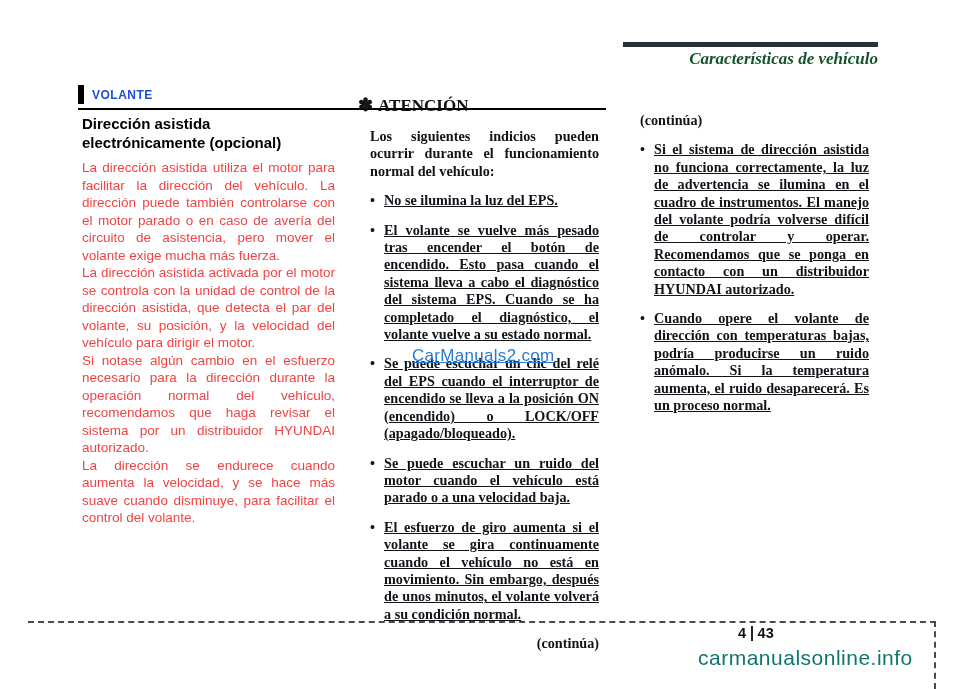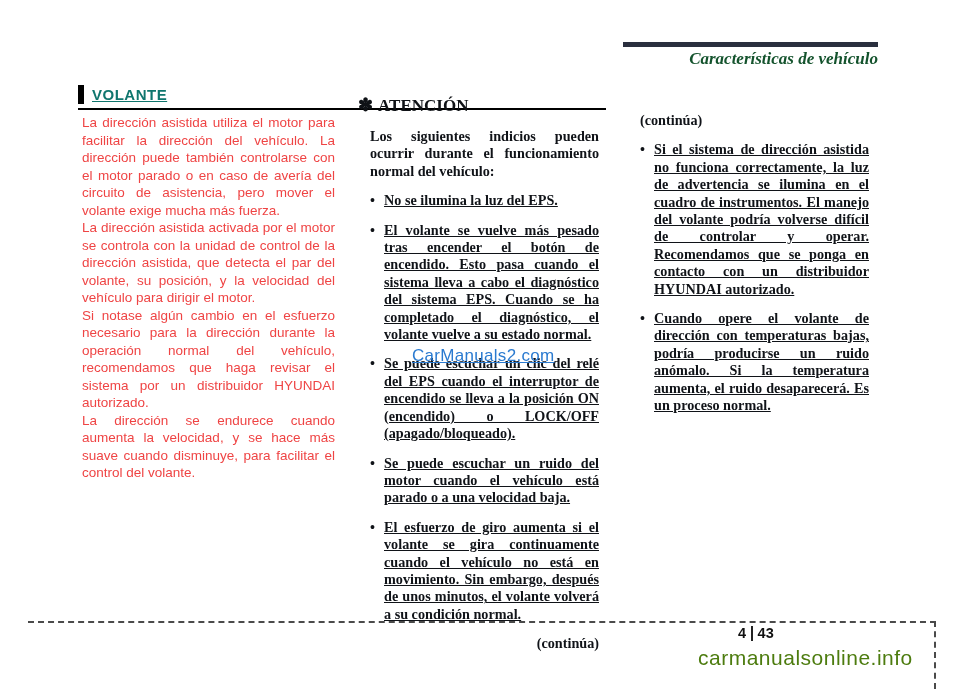--- a/index.html
+++ b/index.html
@@ -10,21 +10,21 @@
   
   .header-rule{position:absolute;top:42px;left:623px;width:255px;height:5px;background:#2a2f3e;}
   .header-title{
     position:absolute;top:49px;left:603px;width:275px;text-align:right;
     font-family:"Liberation Serif",serif;font-style:italic;font-weight:600;
     font-size:17px;color:#14532d;
   }
   
   .volante{position:absolute;top:85px;left:78px;display:flex;align-items:center;gap:8px;}
   .volante-bar{width:6px;height:19px;background:#000;}
-  .volante-title{font-size:15px;font-weight:bold;letter-spacing:.5px;color:#0f766e;text-decoration:underline;}
+  .volante-title{font-size:12px;font-weight:bold;letter-spacing:.5px;color:#1d4ed8;}
   .volante-rule{position:absolute;top:108px;left:78px;width:528px;height:2px;background:#000;}
   
   .col1{position:absolute;left:82px;top:114px;width:253px;}
   .subtitle{font-weight:bold;font-size:15px;line-height:19px;color:#000;margin:0 0 7px 0;}
   .para{font-size:13.5px;line-height:17.5px;text-align:justify;color:#ef4444;margin:0;}
   .col2{position:absolute;left:358px;top:94px;width:253px;}
   .col3{position:absolute;left:628px;top:100px;width:253px;}
   .att-title{
     font-family:"Liberation Serif",serif;font-weight:bold;font-size:17px;
     color:#0f1216;margin:0 0 7px 0;display:flex;align-items:baseline;gap:5px;
@@ -36,21 +36,21 @@
   }
   .bullet{display:flex;}
   .bullet .mark{width:14px;flex:none;}
   .bullet .btxt{flex:1;text-decoration:underline;}
   .continua-right{text-align:right;margin-top:3px;}
   
   .wm-center{
     position:absolute;left:412px;top:346px;font-size:17px;color:#2a7ad0;
     text-decoration:underline;letter-spacing:.3px;
   }
-  .wm-bottom{position:absolute;left:698px;top:646px;font-size:21px;color:#4d7c0f;letter-spacing:.5px;}
+  .wm-bottom{position:absolute;left:698px;top:646px;font-size:21px;color:#0f766e;letter-spacing:.5px;}
   
   .footer-dash{position:absolute;top:621px;left:28px;width:908px;border-top:2px dashed #4a4a4a;}
   .vdash{position:absolute;left:934px;top:621px;height:68px;border-left:2px dashed #4a4a4a;}
   .pageno{
     position:absolute;left:735px;top:625px;display:flex;align-items:center;gap:5px;
     font-weight:bold;font-size:14.5px;color:#111;background:#fff;padding:0 3px;
   }
   .pageno .sep{width:1.5px;height:15px;background:#222;}
 </style>
 </head>
@@ -59,20 +59,21 @@
 <div class="header-rule"></div>
 <div class="header-title">Características de vehículo</div>
 
 <div class="volante">
   <span class="volante-bar"></span>
   <span class="volante-title">VOLANTE</span>
 </div>
 <div class="volante-rule"></div>
 
 <div class="col1">
+  <p class="subtitle">Dirección asistida electrónicamente (opcional)</p>
   <p class="para">La dirección asistida utiliza el motor para facilitar la dirección del vehículo. La dirección puede también controlarse con el motor parado o en caso de avería del circuito de asistencia, pero mover el volante exige mucha más fuerza.</p>
   <p class="para">La dirección asistida activada por el motor se controla con la unidad de control de la dirección asistida, que detecta el par del volante, su posición, y la velocidad del vehículo para dirigir el motor.</p>
   <p class="para">Si notase algún cambio en el esfuerzo necesario para la dirección durante la operación normal del vehículo, recomendamos que haga revisar el sistema por un distribuidor HYUNDAI autorizado.</p>
   <p class="para">La dirección se endurece cuando aumenta la velocidad, y se hace más suave cuando disminuye, para facilitar el control del volante.</p>
 </div>
 
 <div class="col2">
   <p class="att-title">
     <span class="att-star">✽</span>
     <span>ATENCIÓN</span>

